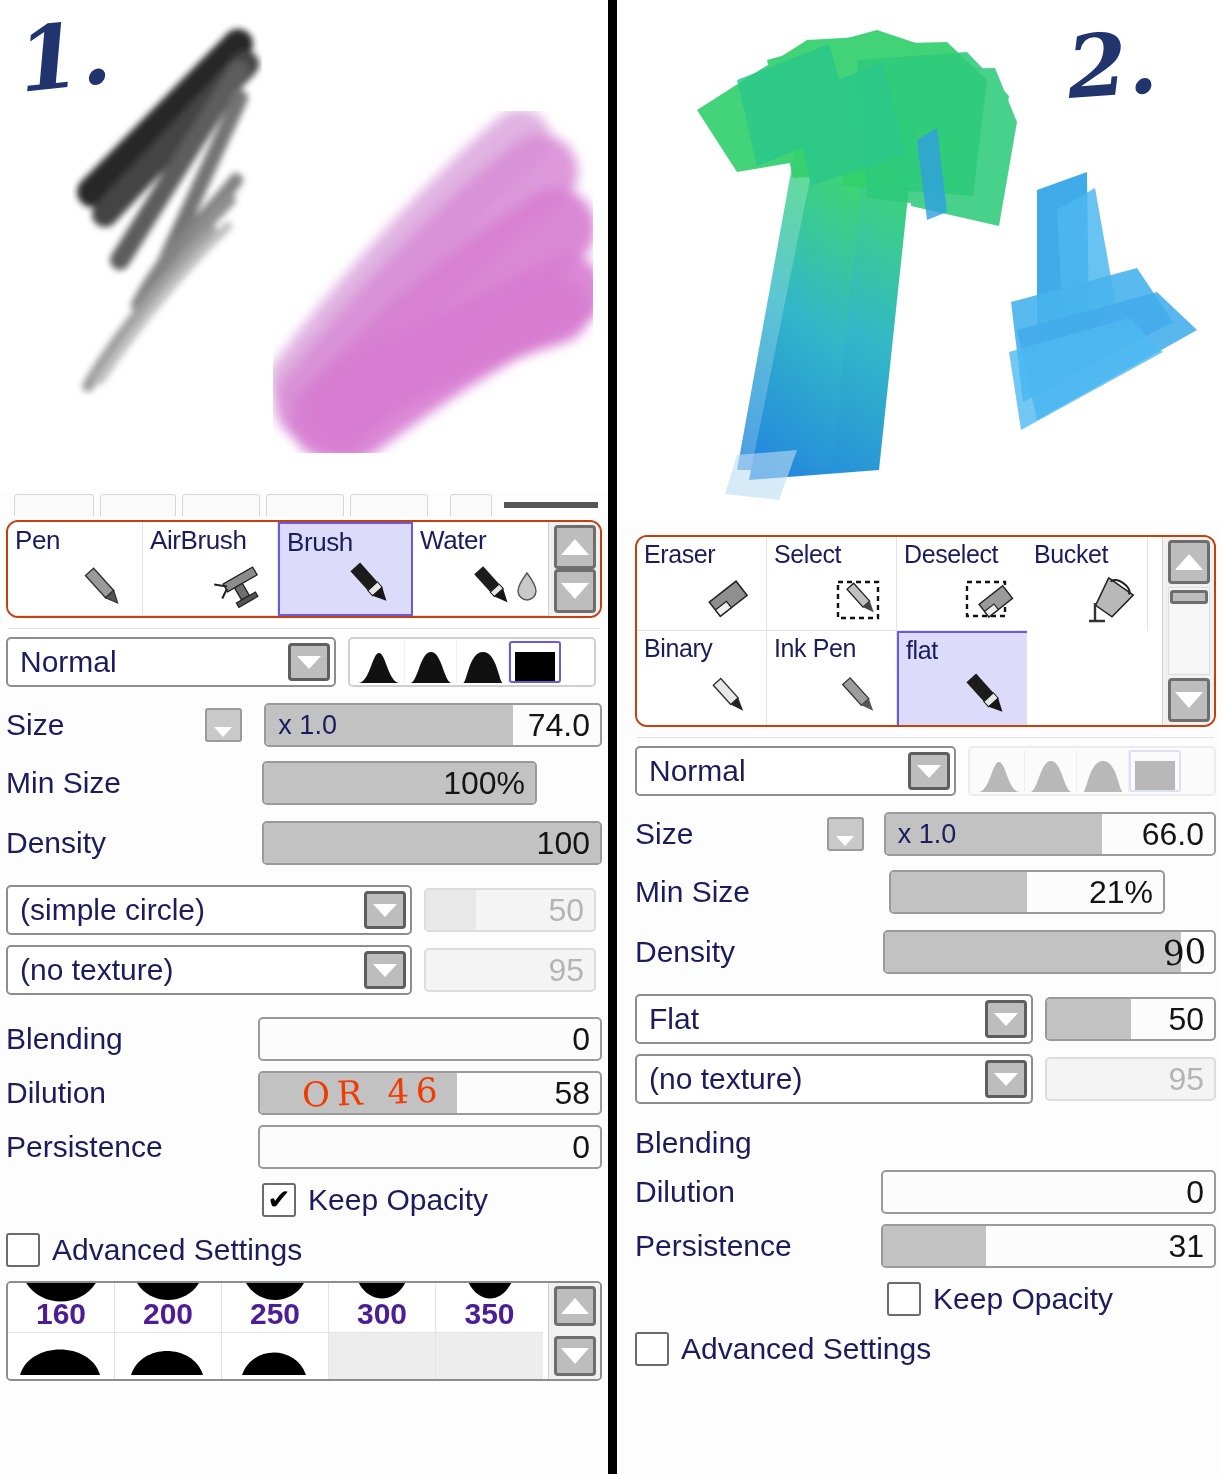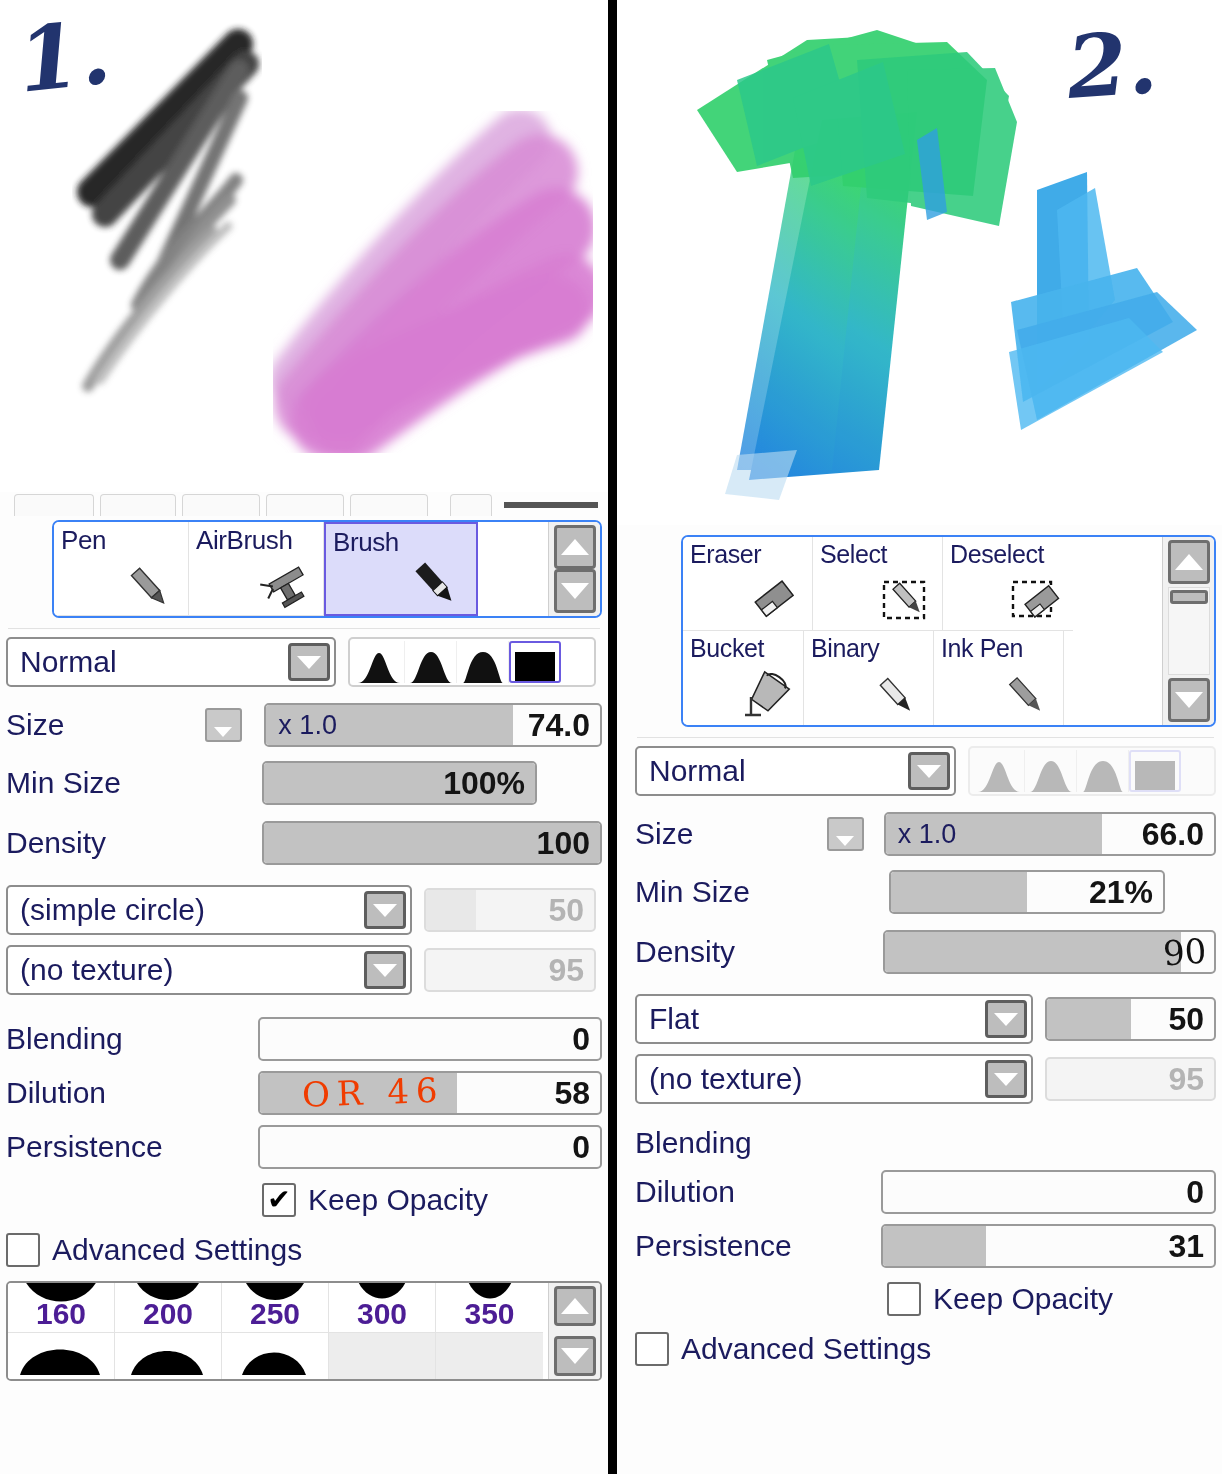--- a/index.html
+++ b/index.html
@@ -45,22 +45,22 @@
   .tabstrip { position:absolute; left:6px; top:2px; width:592px; height:22px; }
   .tabstrip .tb {
     position:absolute; top:0; height:22px;
     border:1px solid #d6d6d6; border-bottom:none;
     border-radius:4px 4px 0 0; background:#fafafa;
   }
   .tabstrip .tb-dark { background:#555; border-color:#555; border-radius:0; height:6px; top:8px;}
 
   
   .toolbox {
-    border:2px solid #3b82f6; border-radius:7px; background:#fff;
-    display:flex; overflow:hidden;margin-left:46px;
+    border:2px solid #c2410c; border-radius:12px; background:#fff;
+    display:flex; overflow:hidden;
   }
   .toolgrid { flex:1 1 auto; display:flex; flex-wrap:wrap; }
   .tool {
     position:relative; border-right:1px solid #e3e3e3; border-bottom:1px solid #e3e3e3;
     background:#fff; overflow:hidden;
   }
   .tool:last-child { border-right:none;padding-left:32px; }
   .tool.sel { background:#dcdcfa; border:2px solid #6a5ae0; }
   .tool .tname {
     position:absolute; left:7px; top:3px;
@@ -111,21 +111,21 @@
   .shapes.disabled .shp.sel { border-color:#dfdff7; }
 
   
   .lbl { font-size:30px; color:#1b1b5e; white-space:nowrap; }
   .slider {
     position:relative; border:2px solid #9a9a9a; border-radius:5px;
     background:#fcfcfc; height:44px; overflow:hidden;
   }
   .slider .fill { position:absolute; left:0; top:0; bottom:0; background:#c2c2c2; }
   .slider .pre { position:absolute; left:12px; top:50%; transform:translateY(-50%); font-size:27px; color:#1b1b5e; }
-  .slider .val { position:absolute; right:10px; top:50%; transform:translateY(-50%); font-size:32px; color:#141414; font-weight:bold; }
+  .slider .val { position:absolute; right:10px; top:50%; transform:translateY(-50%); font-size:32px; color:#141414; font-weight:normal; }
   .slider.dim { border-color:#dcdcdc; background:#f4f4f4; }
   .slider.dim .fill { background:#e8e8e8; }
   .slider.dim .val { color:#b4b4b4; }
   .slider .hand {
     position:absolute; right:8px; top:50%; transform:translateY(-50%) rotate(-4deg);
     font-family:"DejaVu Serif", serif; font-size:34px; color:#111;
   }
   .ann-red {
     position:absolute; left:42px; top:50%; transform:translateY(-52%) rotate(-2deg);
     font-family:"DejaVu Serif", serif; font-size:34px; color:#f03c00; letter-spacing:7px;
@@ -225,21 +225,21 @@
                   <g transform="rotate(-30 30 26)">
                     <rect x="14" y="18" width="34" height="9" fill="#8c8c8c" stroke="#222" stroke-width="1.3"></rect>
                     <rect x="22" y="27" width="9" height="14" fill="#6f6f6f" stroke="#222" stroke-width="1.3"></rect>
                     <rect x="16" y="41" width="22" height="5" fill="#555" stroke="#222" stroke-width="1.2"></rect>
                     <line x1="6" y1="14" x2="16" y2="22" stroke="#222" stroke-width="2"></line>
                     <line x1="6" y1="30" x2="15" y2="24" stroke="#222" stroke-width="2"></line>
                   </g>
                 </svg>
             </span>
           </div>
-          <div class="tool sel" style="width:154px;height:94px;">
+          <div class="tool sel" style="width:135px;height:94px;">
             <span class="tname">Brush</span>
             <span class="ticon">
               <svg width="62" height="54" viewBox="0 0 62 54">
                   <g transform="rotate(-42 31 27)">
                     <rect x="20" y="4" width="13" height="26" fill="#1c1c1c"></rect>
                     <rect x="20" y="30" width="13" height="7" fill="#e6e6e6" stroke="#111" stroke-width="1"></rect>
                     <polygon points="20,37 33,37 27,50" fill="#151515"></polygon>
                   </g>
                 </svg>
             </span>

